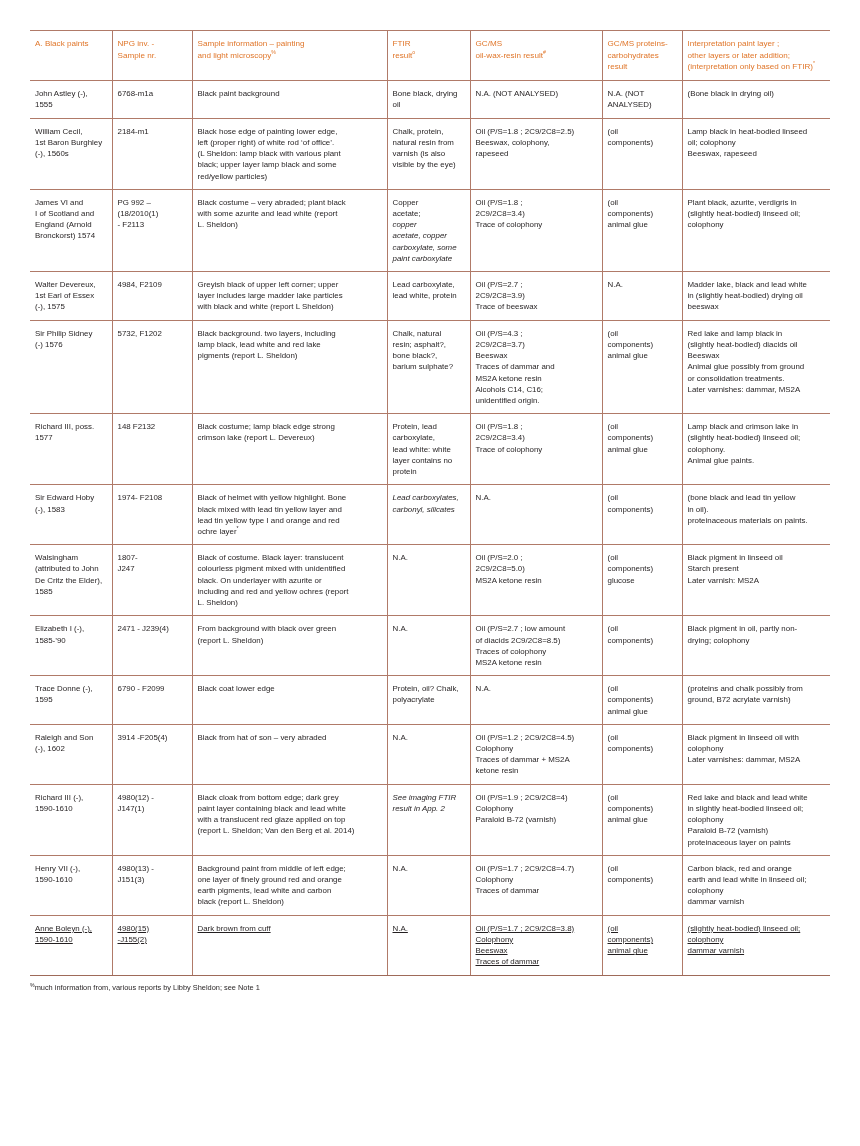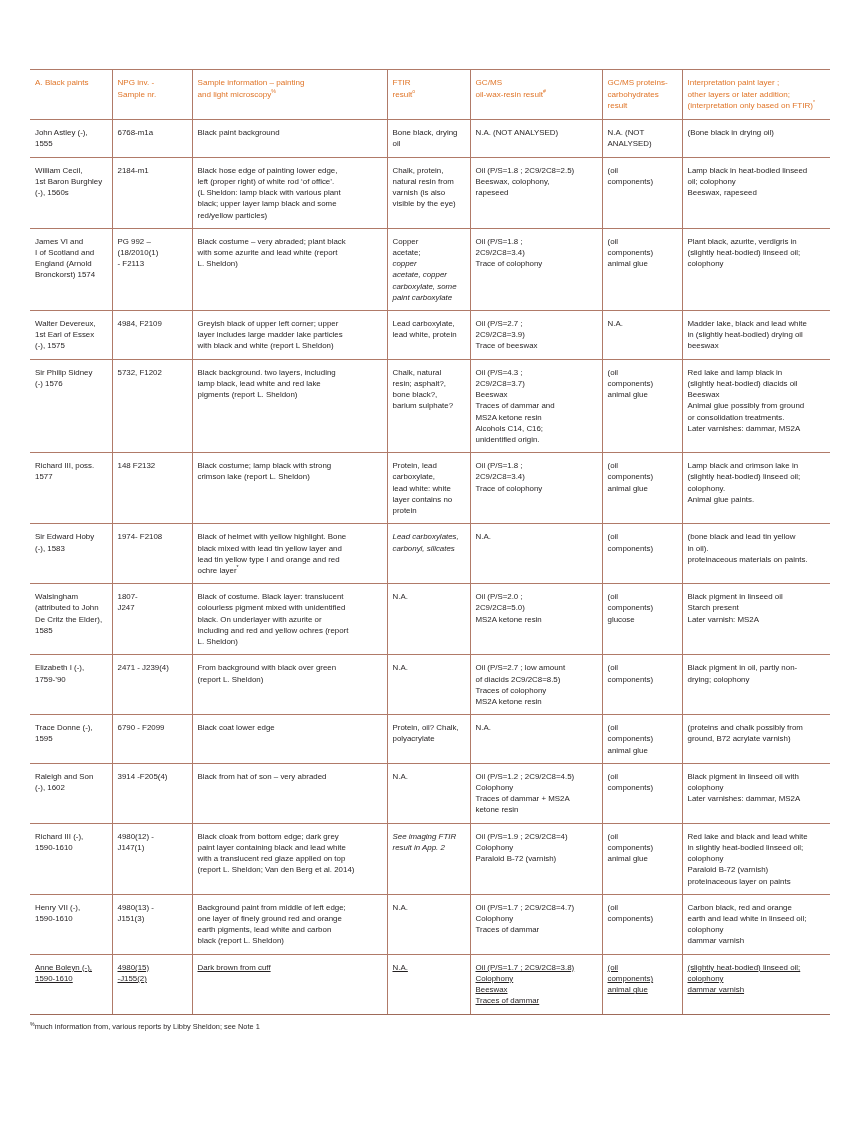--- a/index.html
+++ b/index.html
@@ -14,21 +14,20 @@
     font-family: "Liberation Sans", sans-serif;
     color: #231f20;
     -webkit-font-smoothing: antialiased;
   }
   #page {
     position: relative;
     width: 860px;
     height: 850px;
     box-sizing: border-box;
     padding: 30px 22px 0 30px;
-    margin-top: 39px;
   }
   table.paints {
     width: 800px;
     border-collapse: collapse;
     table-layout: fixed;
     font-size: 7.9px;
     line-height: 1.42;
   }
   table.paints col.c1 { width: 82px; }
   table.paints col.c2 { width: 80px; }
@@ -317,22 +316,22 @@
         </tr>
         <tr>
           <td>
             <span class="cellline">Richard III, poss.</span>
             <span class="cellline">1577</span>
           </td>
           <td>
             <span class="cellline">148  F2132</span>
           </td>
           <td>
-            <span class="cellline">Black costume; lamp black with  strong</span>
-            <span class="cellline">crimson lake (report L. Sheldon)</span>
+            <span class="cellline">Black costume; lamp black edge  strong</span>
+            <span class="cellline">crimson lake (report L. Devereux)</span>
           </td>
           <td>
             <span class="cellline">Protein, lead</span>
             <span class="cellline">carboxylate,</span>
             <span class="cellline">lead white: white</span>
             <span class="cellline">layer contains no</span>
             <span class="cellline">protein</span>
           </td>
           <td>
             <span class="cellline">Oil (P/S=1.8 ;</span>
@@ -415,21 +414,21 @@
           </td>
           <td>
             <span class="cellline">Black pigment in linseed oil</span>
             <span class="cellline">Starch present</span>
             <span class="cellline">Later varnish: MS2A</span>
           </td>
         </tr>
         <tr>
           <td>
             <span class="cellline">Elizabeth I (-),</span>
-            <span class="cellline">1759-’90</span>
+            <span class="cellline">1585-’90</span>
           </td>
           <td>
             <span class="cellline">2471 - J239(4)</span>
           </td>
           <td>
             <span class="cellline">From background with black over green</span>
             <span class="cellline">(report L. Sheldon)</span>
           </td>
           <td>
             <span class="cellline">N.A.</span>

